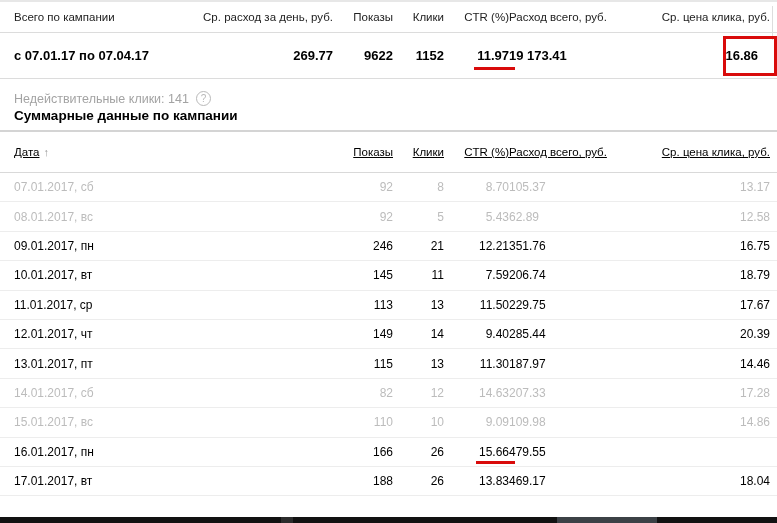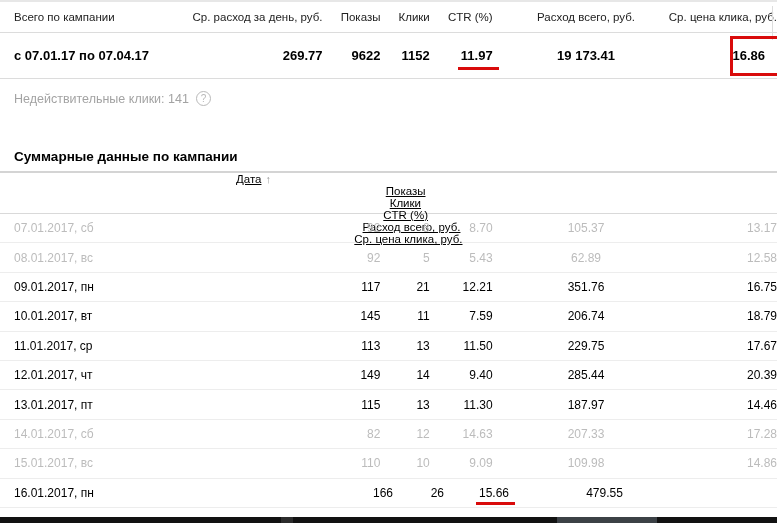--- a/index.html
+++ b/index.html
@@ -10,21 +10,21 @@
   .right-edge-line { position:absolute; top:6px; right:4px; width:1px; height:34px; background:#ddd; }
 
   
   .row { display:flex; align-items:center; padding-left:14px; }
   .c-label { width:180px; text-align:left; }
   .c-daily { width:139px; text-align:right; }
   .c-date  { width:319px; text-align:left; }
   .c-imp   { width:60px;  text-align:right; }
   .c-clk   { width:51px;  text-align:right; }
   .c-ctr   { width:65px;  text-align:right; }
-  .c-total { width:127px; text-align:center;margin-left:32px; }
+  .c-total { width:127px; text-align:left; }
   .c-cpc   { width:134px; text-align:right; }
 
   
   .summary-header { height:31px; border-bottom:1px solid #dcdcdc; font-size:11.5px; color:#222; }
   .summary-total  { height:46px; border-bottom:1px solid #dcdcdc; font-size:13px; font-weight:bold; }
   .summary-total .c-cpc { position:relative; }
   .summary-total .c-cpc .val { display:inline-block; padding-right:12px; }
   .red-frame { position:absolute; top:50%; transform:translateY(-50%); right:-7px;
                width:54px; height:40px; border:3px solid #d90b0b; }
 
@@ -33,25 +33,25 @@
                           height:3px; background:#d90b0b; }
   .daily-row .red-underline::after { bottom:-5px; }
 
   
   .invalid-clicks { margin:12px 0 0 14px; font-size:12.5px; color:#a3a3a3; display:flex; align-items:center; }
   .help-icon { display:inline-flex; align-items:center; justify-content:center;
                width:15px; height:15px; margin-left:7px; border:1px solid #b9b9b9; border-radius:50%;
                color:#b9b9b9; font-size:10px; cursor:pointer; }
 
   
-  .section-title-wrap { margin-top:41px; border-bottom:2px solid #d4d4d4; padding:0 0 6px 14px; }
+  .section-title-wrap { border-bottom:2px solid #d4d4d4; padding:0 0 6px 14px; }
   .section-title { font-size:13.5px; font-weight:bold; color:#000; }
 
   
-  .daily-header { height:41px; border-bottom:1px solid #d9d9d9; font-size:11.5px;flex-direction:column; }
+  .daily-header { height:41px; border-bottom:1px solid #d9d9d9; font-size:11.5px; }
   .daily-header a { color:#000; text-decoration:underline; cursor:pointer; }
   .sort-arrow { color:#9a9a9a; margin-left:4px; text-decoration:none; font-size:11px; }
   .daily-row { height:29.4px; border-bottom:1px solid #ededed; font-size:12px; color:#000; }
   .daily-row.muted { color:#bcbcbc; }
 
   
   .bottom-bar { position:absolute; left:0; right:0; bottom:0; height:6px; background:#121212; }
   .bottom-bar .seg1 { position:absolute; left:557px; width:100px; top:0; bottom:0; background:#3c4146; }
   .bottom-bar .seg2 { position:absolute; left:281px; width:12px; top:0; bottom:0; background:#2c2c2c; }
 </style>
@@ -115,21 +115,21 @@
       <div class="row daily-row muted">
       <span class="c-date">08.01.2017, вс</span>
       <span class="c-imp">92</span>
       <span class="c-clk">5</span>
       <span class="c-ctr"><span>5.43</span></span>
       <span class="c-total">62.89</span>
       <span class="c-cpc">12.58</span>
     </div>
       <div class="row daily-row">
       <span class="c-date">09.01.2017, пн</span>
-      <span class="c-imp">117</span>
+      <span class="c-imp">246</span>
       <span class="c-clk">21</span>
       <span class="c-ctr"><span>12.21</span></span>
       <span class="c-total">351.76</span>
       <span class="c-cpc">16.75</span>
     </div>
       <div class="row daily-row">
       <span class="c-date">10.01.2017, вт</span>
       <span class="c-imp">145</span>
       <span class="c-clk">11</span>
       <span class="c-ctr"><span>7.59</span></span>

